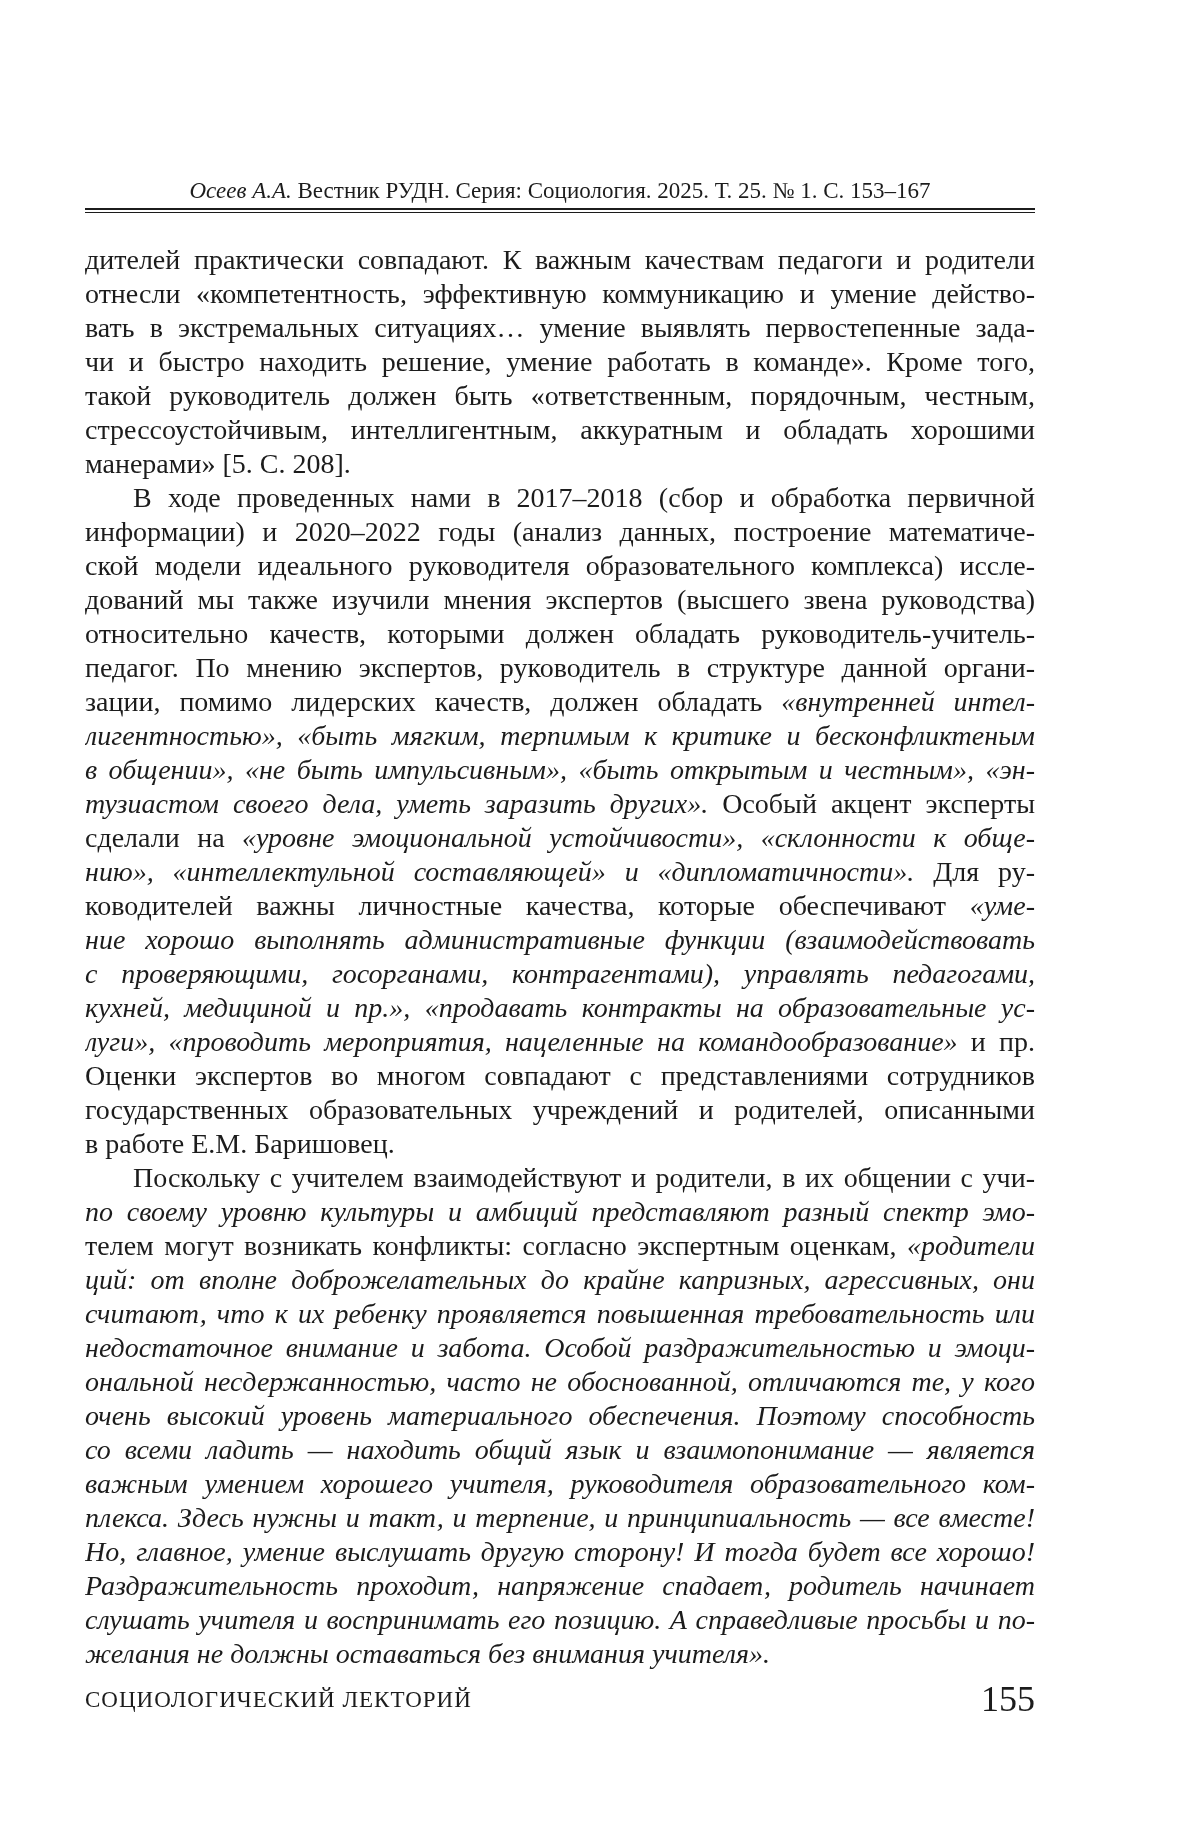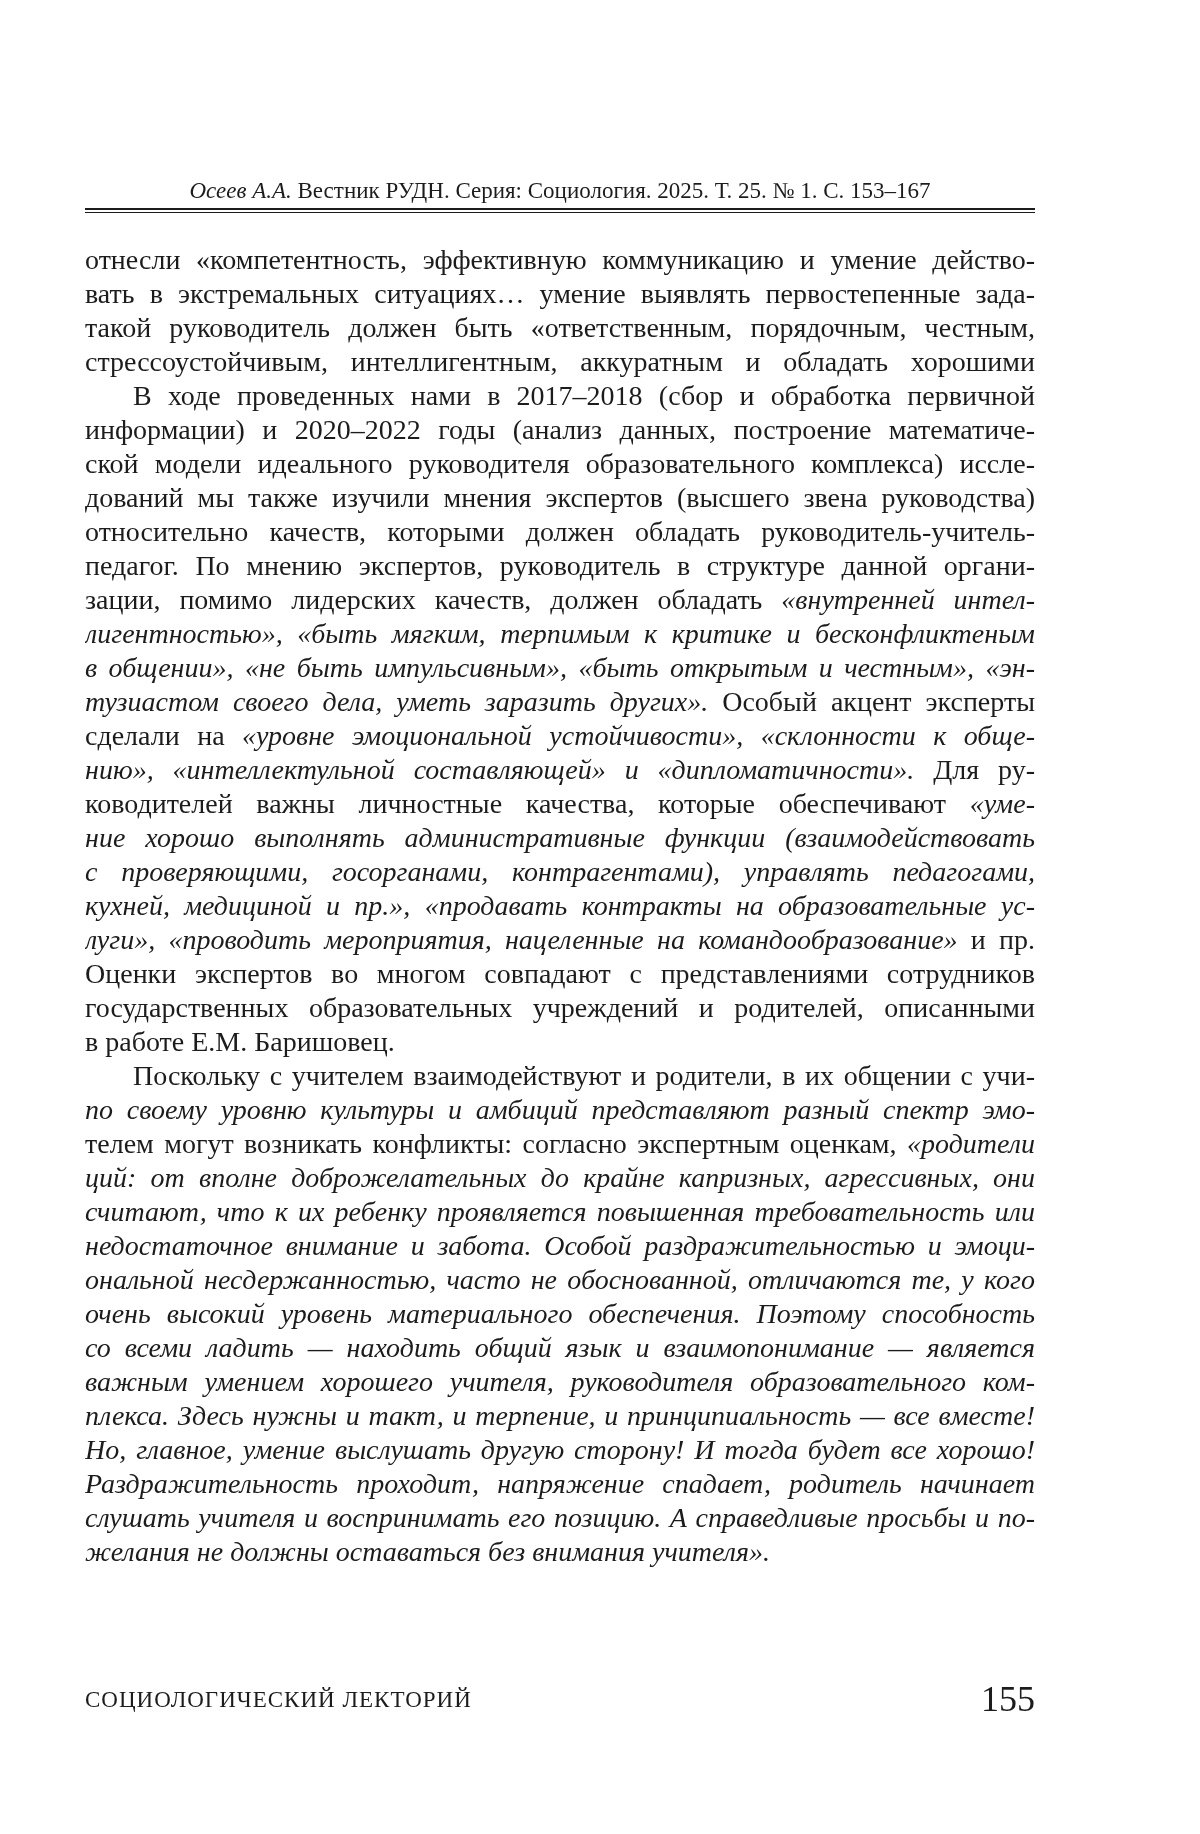--- a/index.html
+++ b/index.html
@@ -76,24 +76,27 @@
 <div class="page">
 
   <div class="running-header">
     <span class="author">Осеев А.А.</span><span> Вестник РУДН. Серия: Социология. 2025. Т. 25. № 1. С. 153–167</span>
   </div>
 
   <div class="header-rule"></div>
 
   <div class="page-body">
       <div>
+        <div class="line"><span>дителей практически совпадают. К важным качествам педагоги и родители</span></div>
         <div class="line"><span>отнесли «компетентность, эффективную коммуникацию и умение действо-</span></div>
         <div class="line"><span>вать в экстремальных ситуациях… умение выявлять первостепенные зада-</span></div>
+        <div class="line"><span>чи и быстро находить решение, умение работать в команде». Кроме того,</span></div>
         <div class="line"><span>такой руководитель должен быть «ответственным, порядочным, честным,</span></div>
         <div class="line"><span>стрессоустойчивым, интеллигентным, аккуратным и обладать хорошими</span></div>
+        <div class="line last"><span>манерами» [5. С. 208].</span></div>
       </div>
       <div>
         <div class="line indent"><span>В ходе проведенных нами в 2017–2018 (сбор и обработка первичной</span></div>
         <div class="line"><span>информации) и 2020–2022 годы (анализ данных, построение математиче-</span></div>
         <div class="line"><span>ской модели идеального руководителя образовательного комплекса) иссле-</span></div>
         <div class="line"><span>дований мы также изучили мнения экспертов (высшего звена руководства)</span></div>
         <div class="line"><span>относительно качеств, которыми должен обладать руководитель-учитель-</span></div>
         <div class="line"><span>педагог. По мнению экспертов, руководитель в структуре данной органи-</span></div>
         <div class="line"><span>зации, помимо лидерских качеств, должен обладать </span><i>«внутренней интел-</i></div>
         <div class="line"><i>лигентностью», «быть мягким, терпимым к критике и бесконфликтеным</i></div>

